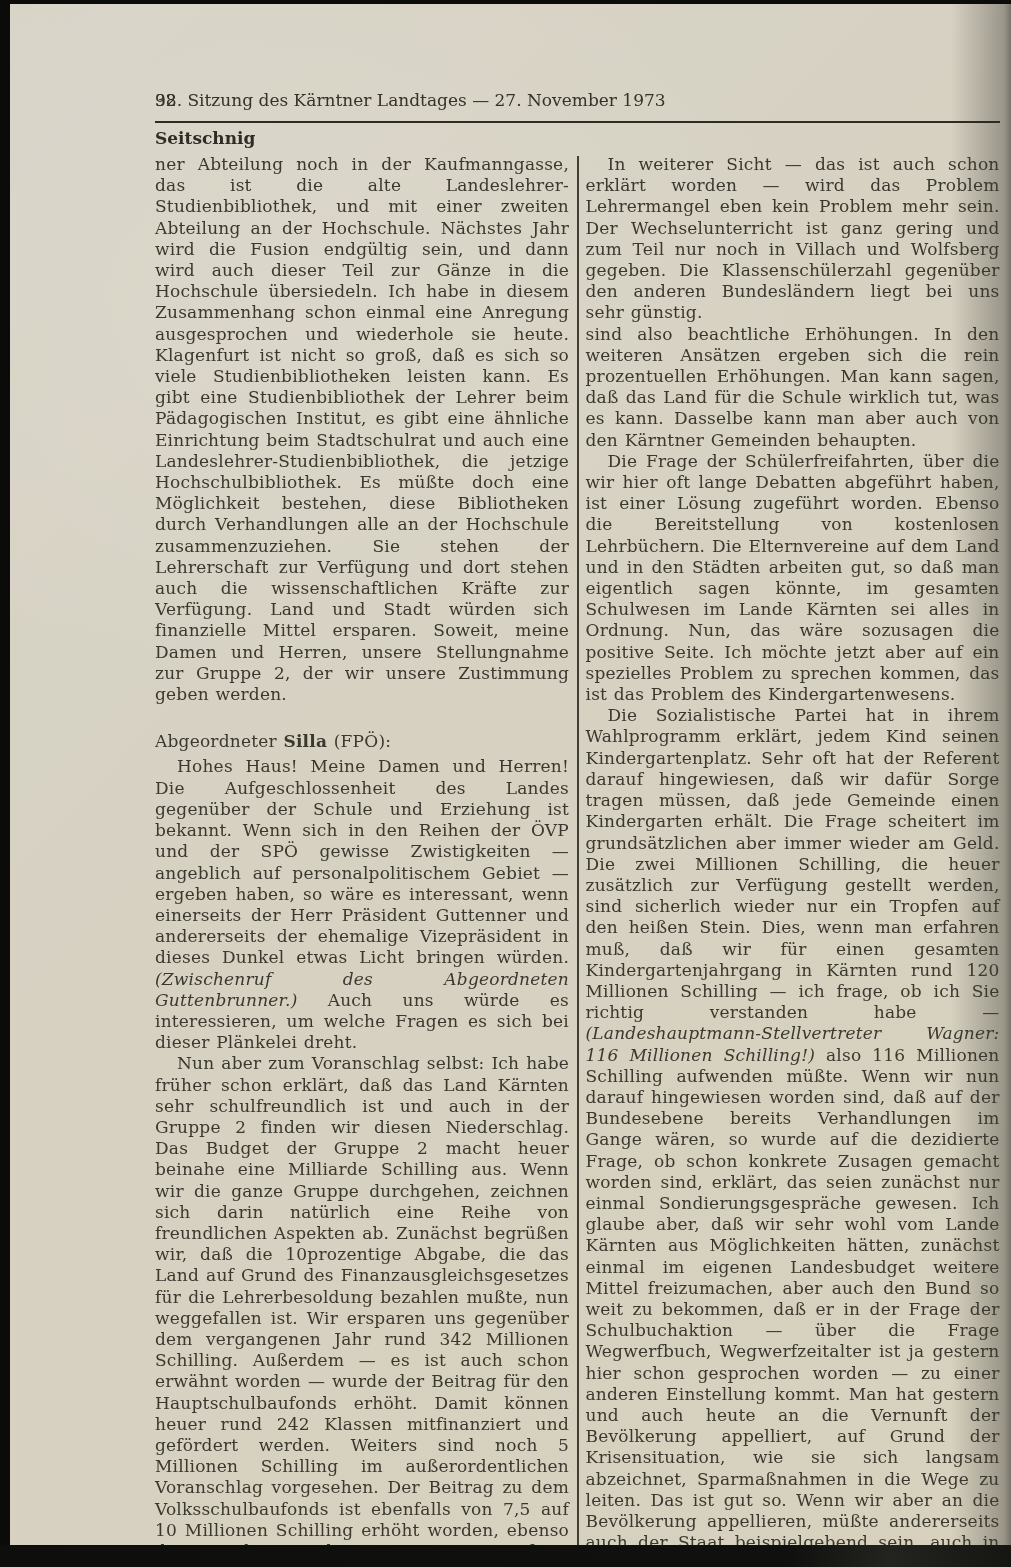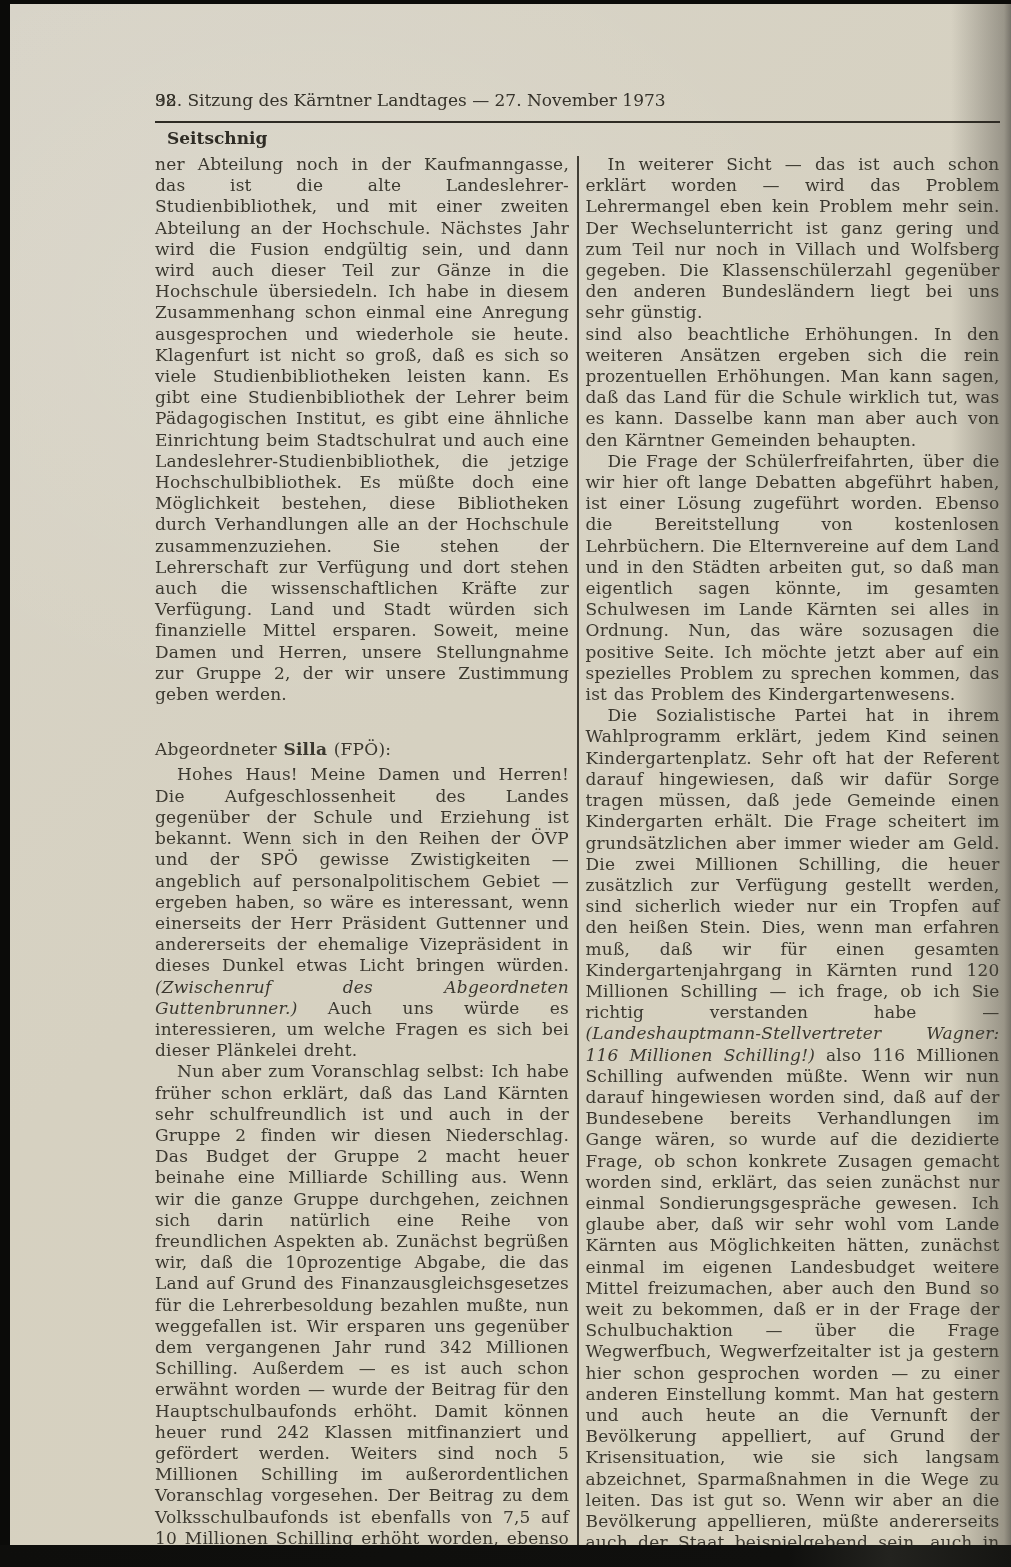--- a/index.html
+++ b/index.html
@@ -51,21 +51,21 @@
   .head-rule {
     position: absolute;
     left: 145px;
     top: 117px;
     width: 845px;
     height: 2px;
     background: #2e2b24;
   }
   .continued-speaker {
     position: absolute;
-    left: 157px;
+    left: 145px;
     top: 124px;
     font-size: 17px;
     font-weight: bold;
     color: #2f2c25;
   }
   .text-block {
     position: absolute;
     left: 145px;
     top: 150px;
     width: 845px;
@@ -87,21 +87,21 @@
     background: #413e35;
     margin: 2px 7px 0 8px;
   }
   .col p.para {
     margin: 0;
   }
   .col p.indent {
     text-indent: 22px;
   }
   .col p.speaker {
-    margin-top: 34px;
+    margin-top: 26px;
     margin-bottom: 4px;
   }
   .col .bold { font-weight: bold; }
   .col .italic { font-style: italic; margin-top: 48px; }
   .edge-bottom {
     position: absolute;
     left: 0;
     right: 0;
     bottom: 0;
     height: 22px;

